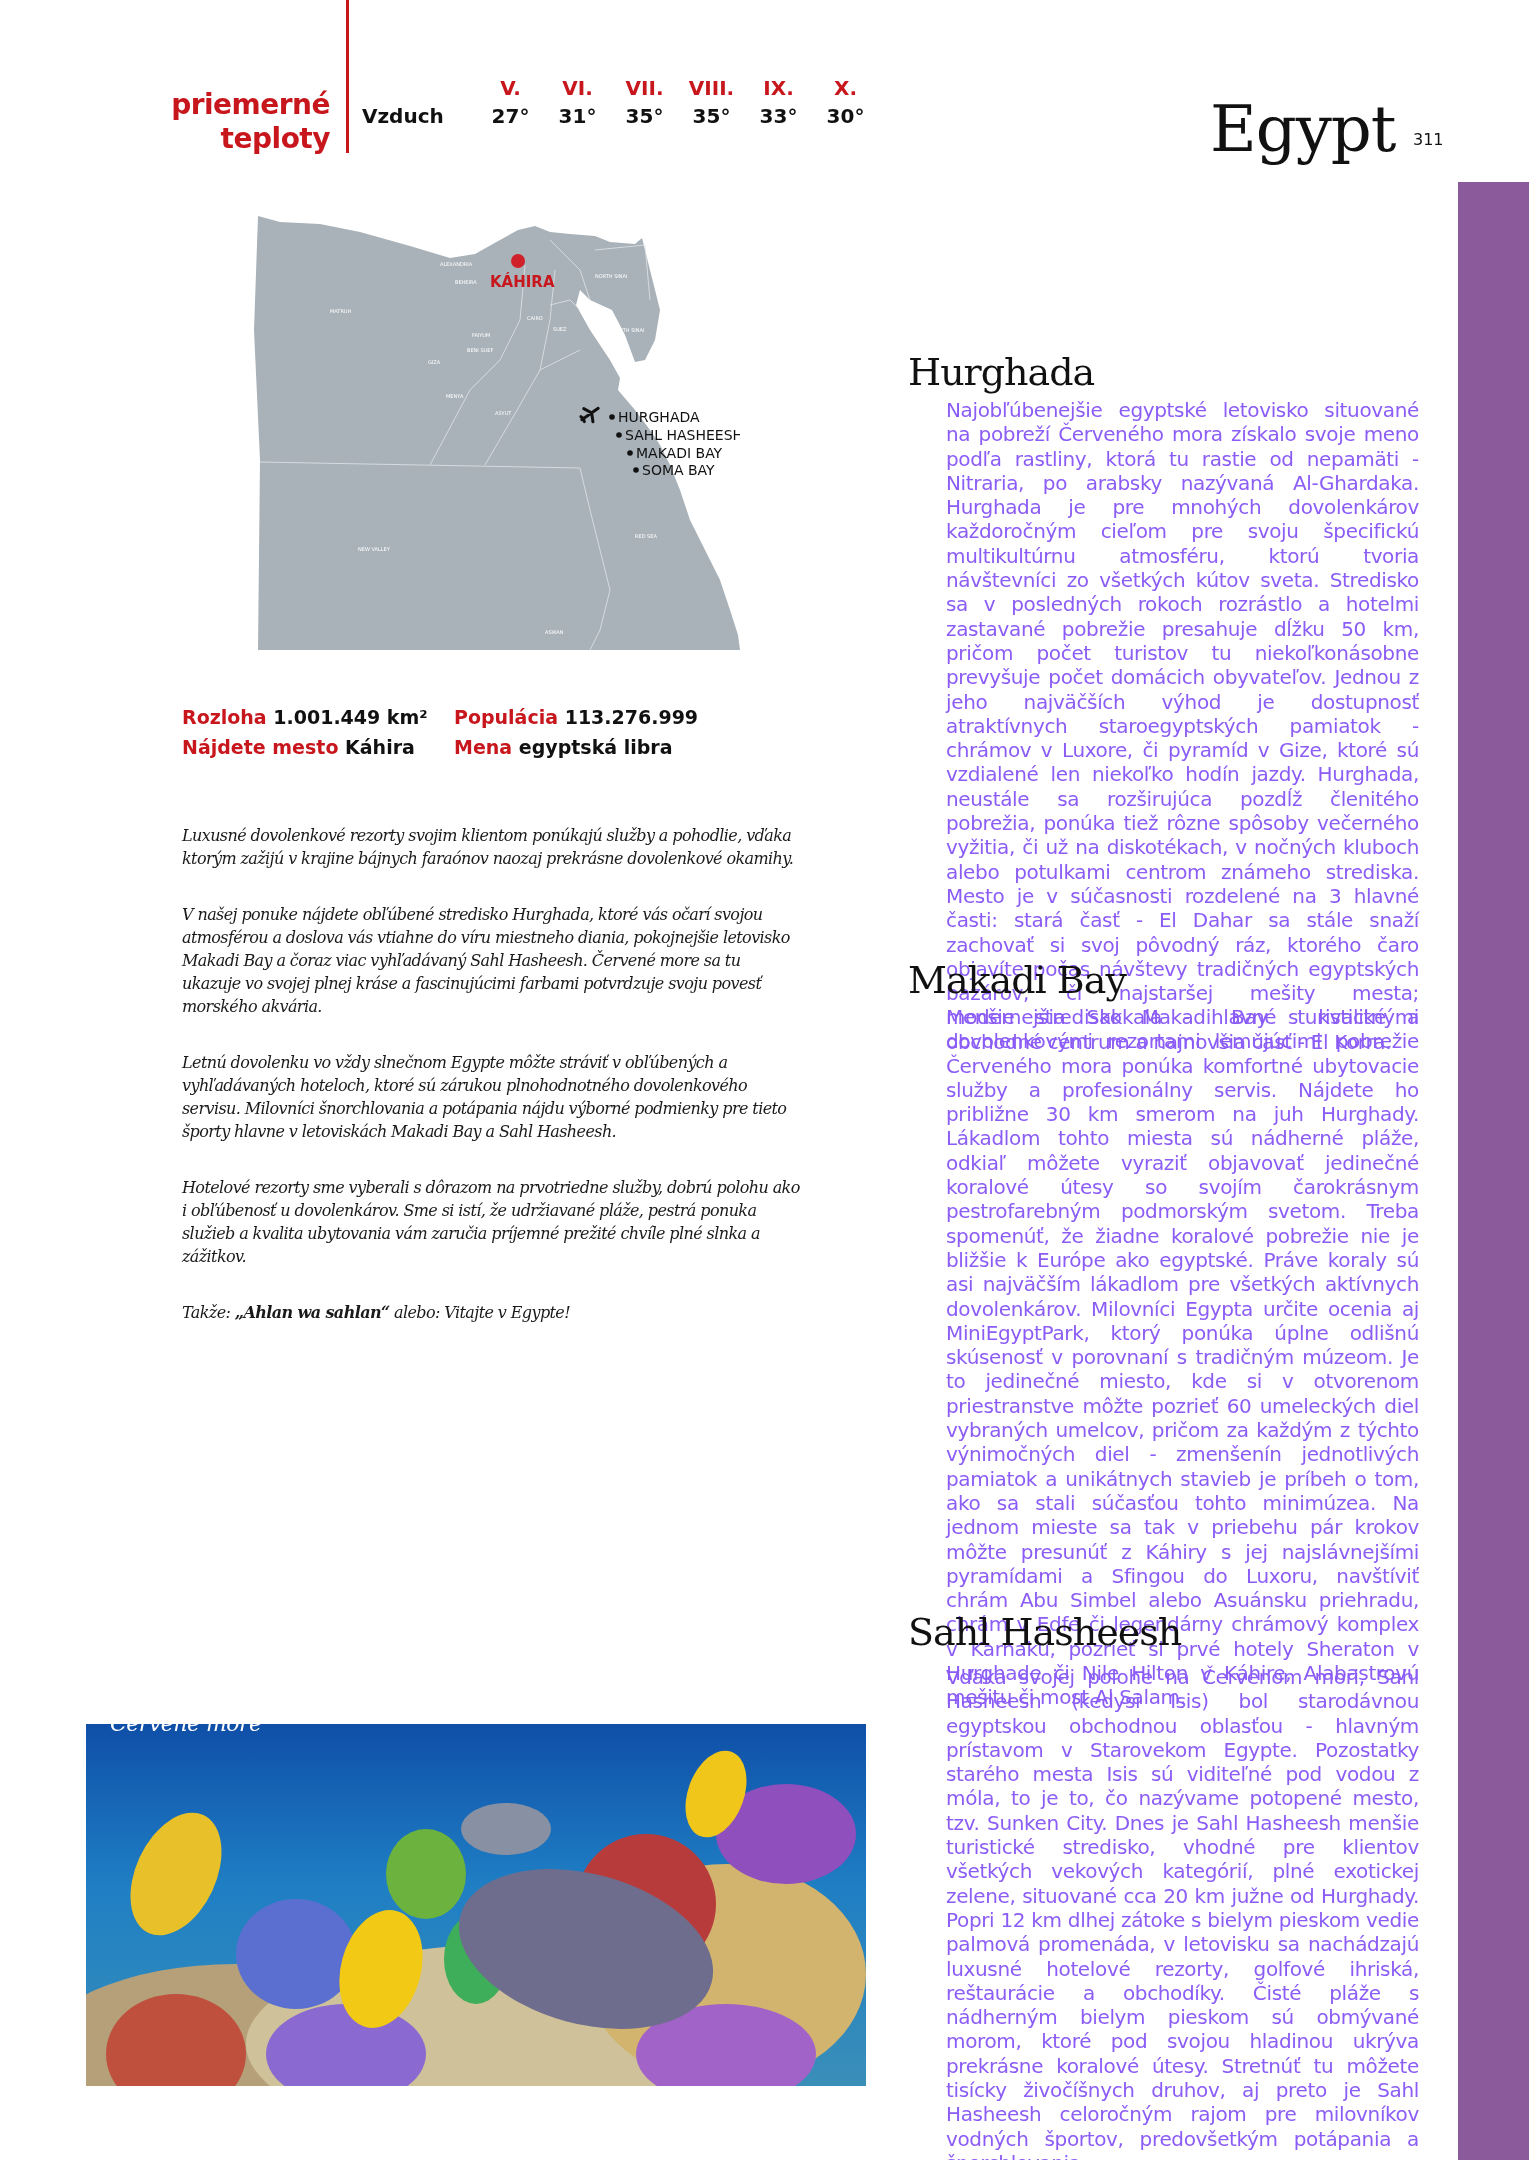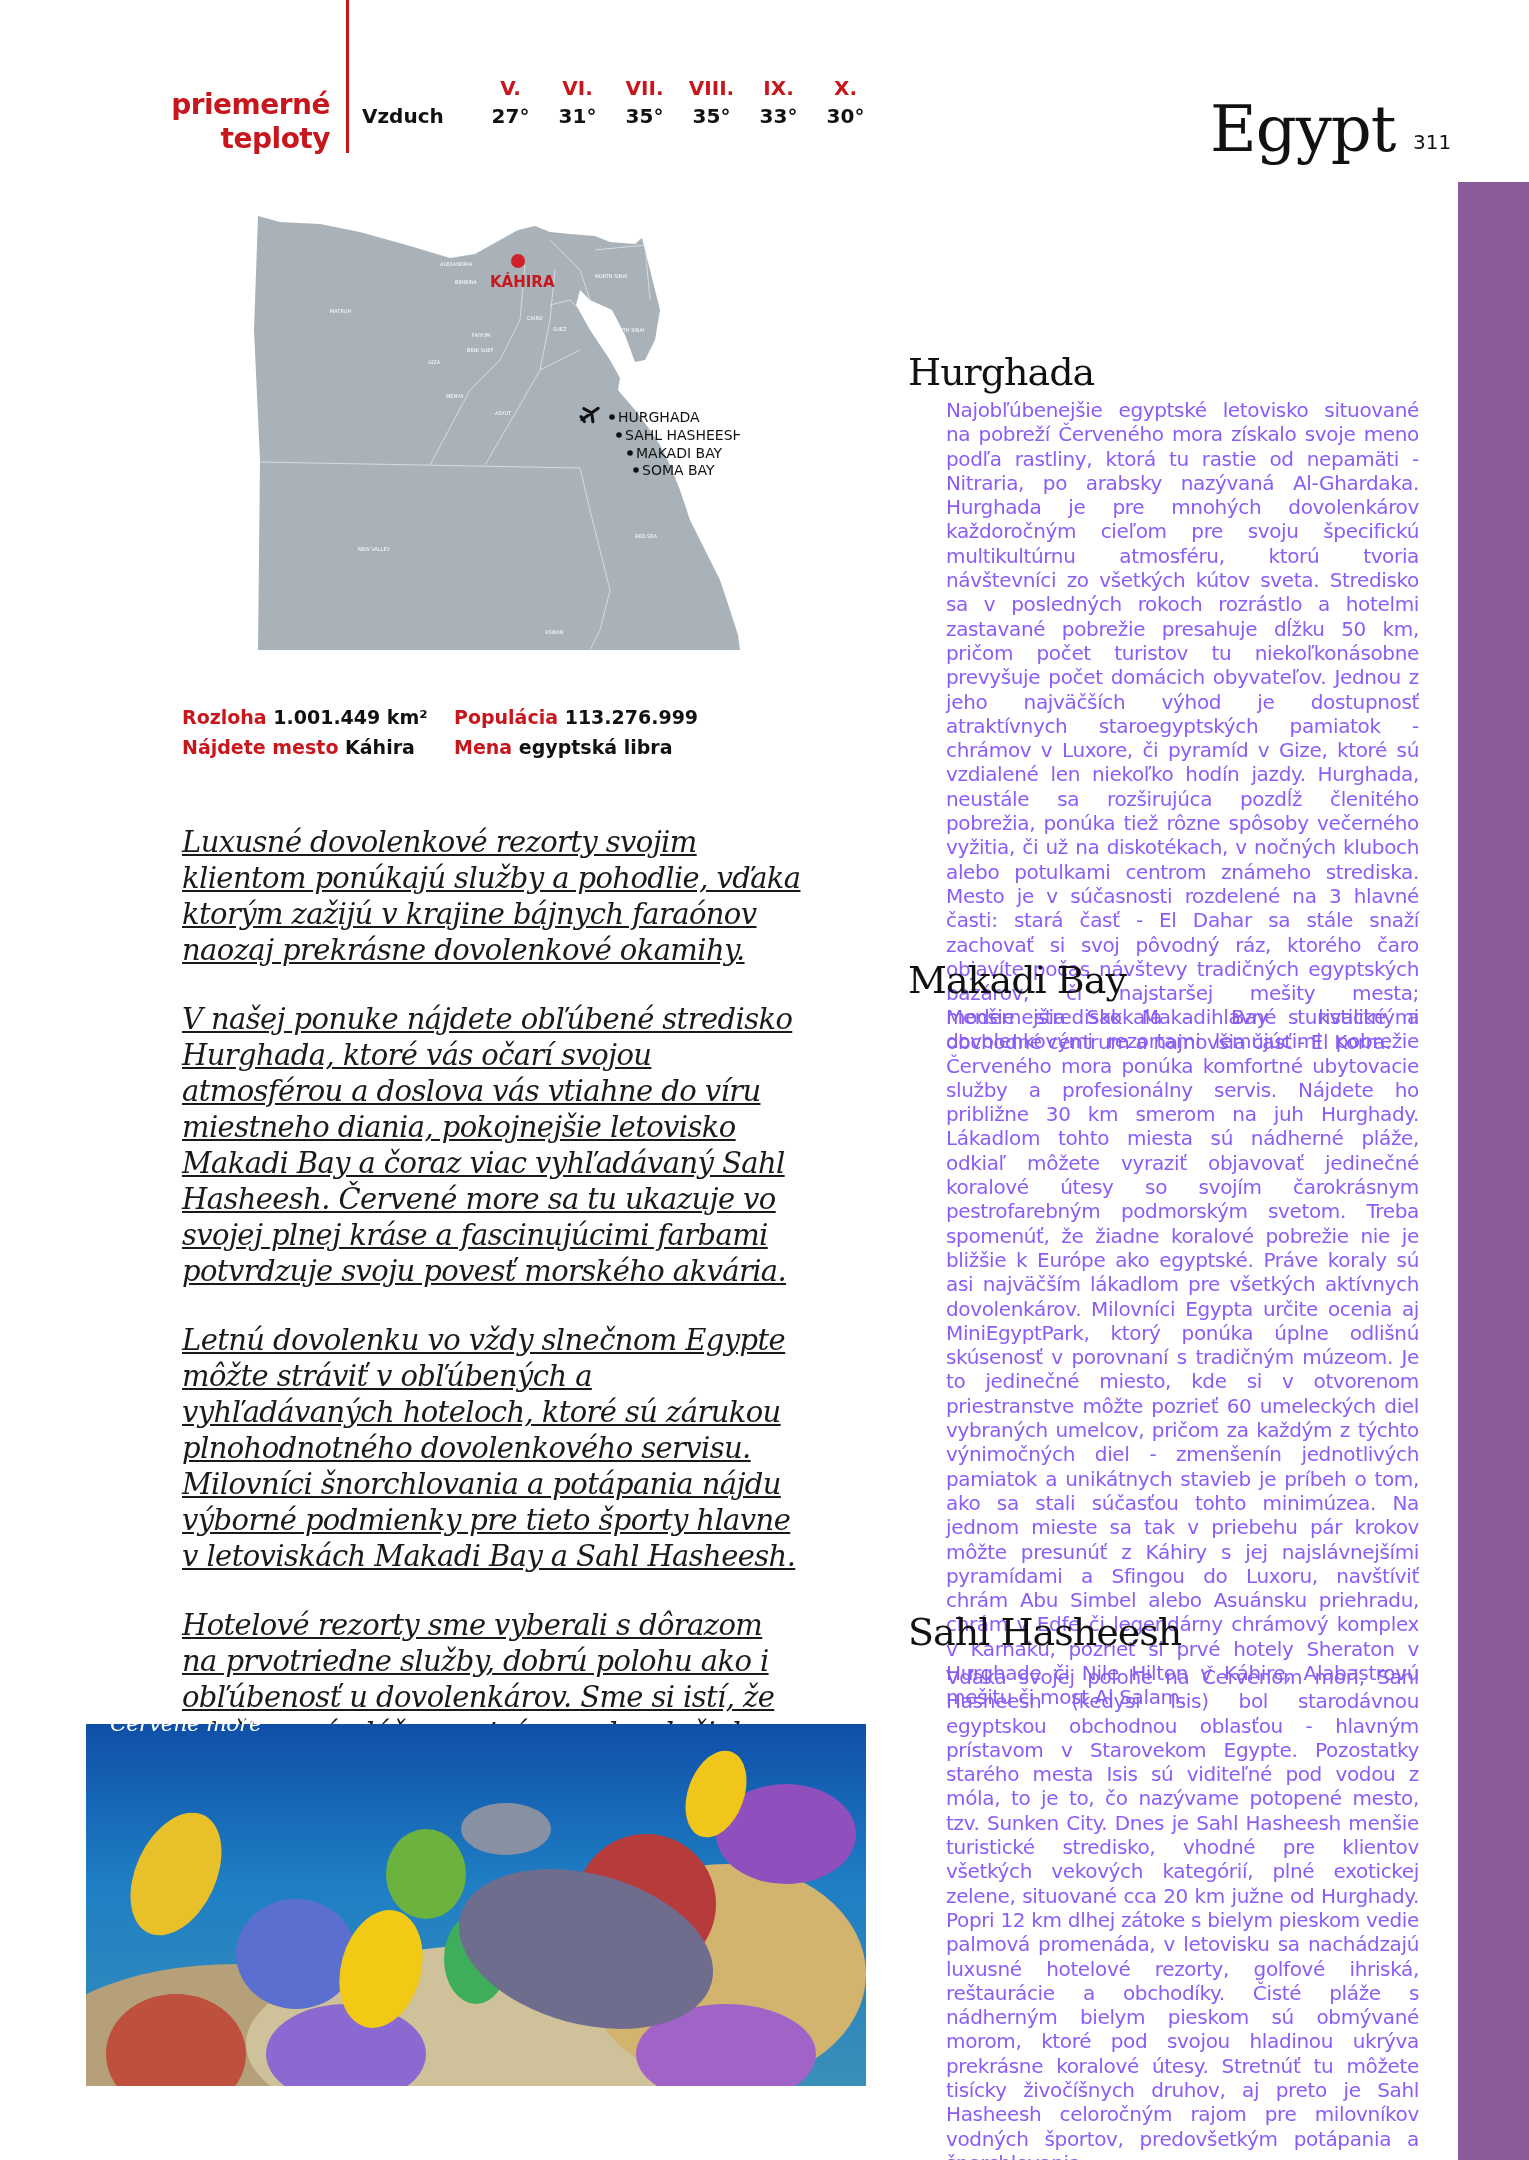--- a/index.html
+++ b/index.html
@@ -25,42 +25,42 @@
   .temp-table .rowlabel { width: 115px; color: #111; }
   .temp-table .month { color: #c8161d; width: 67px; text-align: center; }
   .temp-table .val { color: #111; width: 67px; text-align: center; }
 
   
   .page-title {
     left: 1210px; top: 92px; font-family: "DejaVu Serif", serif; font-size: 64px;
     color: #111; letter-spacing: -1px;
   }
   .page-number {
-    left: 1413px; top: 130px; font-family: "DejaVu Sans", sans-serif; font-size: 20px; color: #111;
+    left: 1413px; top: 130px; font-family: "DejaVu Sans", sans-serif; font-size: 16px; color: #111;
   }
   .purple-bar { left: 1458px; top: 182px; width: 71px; height: 1978px; background: #8b5a9b; }
 
   
   .map-wrap { left: 250px; top: 210px; width: 490px; height: 440px; }
   .map-wrap svg { width: 100%; height: 100%; display: block; }
   .map-label-small { font-family: "DejaVu Sans", sans-serif; font-size: 5px; fill: #ffffff; }
   .map-capital { font-family: "DejaVu Sans", sans-serif; font-weight: bold; font-size: 15px; fill: #c8161d; }
   .map-resort { font-family: "DejaVu Sans", sans-serif; font-size: 14px; fill: #111111; }
 
   
   .facts { left: 182px; top: 702px; font-family: "DejaVu Sans", sans-serif; font-weight: bold; font-size: 19px; line-height: 30px; }
   .facts .row { white-space: nowrap; }
   .facts .lbl { color: #c8161d; }
   .facts .val { color: #111; }
   .facts .col2 { position: absolute; left: 272px; }
 
   
   .intro {
     left: 182px; top: 824px; width: 620px; font-family: "DejaVu Serif", serif; font-style: italic;
-    font-size: 29px; line-height: 36px; color: #1a1a1a; letter-spacing: -0.6px; text-decoration: underline;
+    font-size: 16px; line-height: 23px; color: #1a1a1a; letter-spacing: -0.6px;
   }
   .intro p { margin: 0 0 33px 0; }
   .intro b { font-weight: bold; }
 
   
   .photo { left: 86px; top: 1724px; width: 780px; height: 362px; overflow: hidden; }
   .photo svg { width: 100%; height: 100%; display: block; }
   .photo-caption {
     left: 110px; top: 1711px; font-family: "DejaVu Serif", serif; font-style: italic;
     font-size: 22px; color: #ffffff; letter-spacing: -0.5px;

